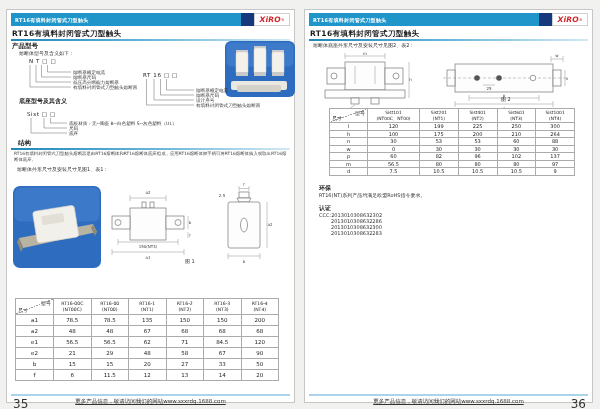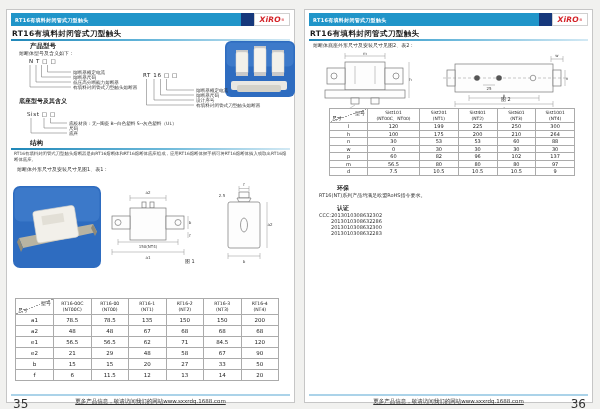--- a/index.html
+++ b/index.html
@@ -7,21 +7,21 @@
   .canvas { position:relative; width:600px; height:409px; background:#f1f1ef; }
   .page { position:absolute; top:9px; width:289px; height:394px; background:#ffffff; border:1px solid #c6c6c6; }
   .hbar { position:absolute; left:4px; right:4px; top:3px; height:13px; background:#2095c9; display:flex; align-items:center; }
   .hbar-title { color:#ffffff; font-size:5px; font-weight:bold; padding-left:4px; letter-spacing:.3px; flex:1; white-space:nowrap; overflow:hidden; }
   .navy-sq { width:13px; height:13px; background:#16387c; }
   .logo-box { width:36px; height:13px; background:#ffffff; border:1px solid #d0d0d0; display:flex; align-items:center; justify-content:center; }
   .logo-text { color:#d42328; font-size:7.5px; font-weight:bold; font-style:italic; letter-spacing:.2px; }
   .logo-sup { color:#d42328; font-size:3.5px; vertical-align:super; }
   .ptitle { position:absolute; left:5px; top:19px; font-size:7.5px; font-weight:bold; color:#1a1a1a; letter-spacing:.4px; }
   .trule { position:absolute; left:4px; right:4px; top:29px; height:2px; background:linear-gradient(to right,#1f87b8 0%,#5fb2d8 45%,#d3e9f4 100%); }
-  .sec-h1 { position:absolute; font-size:6.5px; font-weight:bold; color:#222;margin-left:18px; }
+  .sec-h1 { position:absolute; font-size:6.5px; font-weight:bold; color:#222; }
   .small { position:absolute; font-size:5px; color:#333; white-space:nowrap; }
   .para { position:absolute; font-size:4.4px; line-height:6px; color:#444; }
   .figcap { position:absolute; font-size:5px; color:#333; }
   .rule2 { position:absolute; height:1.5px; background:linear-gradient(to right,#1f87b8 0%,#6db9da 55%,#d3e9f4 100%); }
   svg text { font-family:"DejaVu Sans",sans-serif; }
   .code { font-size:5.5px; fill:#222; letter-spacing:.6px; }
   .lbl { font-size:4.6px; fill:#333; }
   .lnk { stroke:#666; stroke-width:.5; fill:none; }
   .draw { stroke:#777; stroke-width:.7; fill:#fdfdfd; }
   .dim { stroke:#888; stroke-width:.45; fill:none; }
@@ -101,21 +101,21 @@
       <text x="12" y="49" style="font-size:6px; font-weight:bold; fill:#222">底座型号及其含义</text>
       <text class="code" x="20" y="62">Sist □ □</text>
       <path class="lnk" d="M43.5 64 V69 H60"></path>
         <path class="lnk" d="M37 64 V74 H60"></path>
         <path class="lnk" d="M24 64 V79 H60"></path>
       <text class="lbl" x="62" y="70.5">底板材质：无--陶瓷 B--白色塑料 S--灰色塑料（UL）</text>
       <text class="lbl" x="62" y="75.5">尺码</text>
       <text class="lbl" x="62" y="80.5">底座</text>
     </svg>
 
-    <div class="sec-h1" style="left:5px; top:129px">结构</div>
+    <div class="sec-h1" style="left:11px; top:129px">结构</div>
     <div class="rule2" style="left:4px; right:4px; top:138px"></div>
     <div class="para" style="left:7px; top:141px; width:276px">RT16有填料封闭管式刀型触头熔断器是由RT16熔断体和RT16熔断体底座组成，应用RT16熔断体握手柄可将RT16熔断体插入或取出RT16熔断体底座。</div>
     <div class="small" style="left:10px; top:156px">熔断体外形尺寸及安装尺寸见图1、表1：</div>
 
     <svg style="position:absolute; left:6px; top:176px" width="88" height="82" viewBox="0 0 88 82">
       <rect x="0" y="0" width="88" height="82" rx="7" fill="#2e6cc0"></rect>
       <rect x="1.5" y="1.5" width="85" height="34" rx="6" fill="#4a86d2" opacity="0.5"></rect>
       <polygon points="6,52 80,38 84,46 10,62" fill="#b9b4a2"></polygon>
       <polygon points="6,52 10,62 8,66 4,56" fill="#8f8a79"></polygon>
       <polygon points="80,38 84,46 82,50 78,42" fill="#8f8a79"></polygon>

